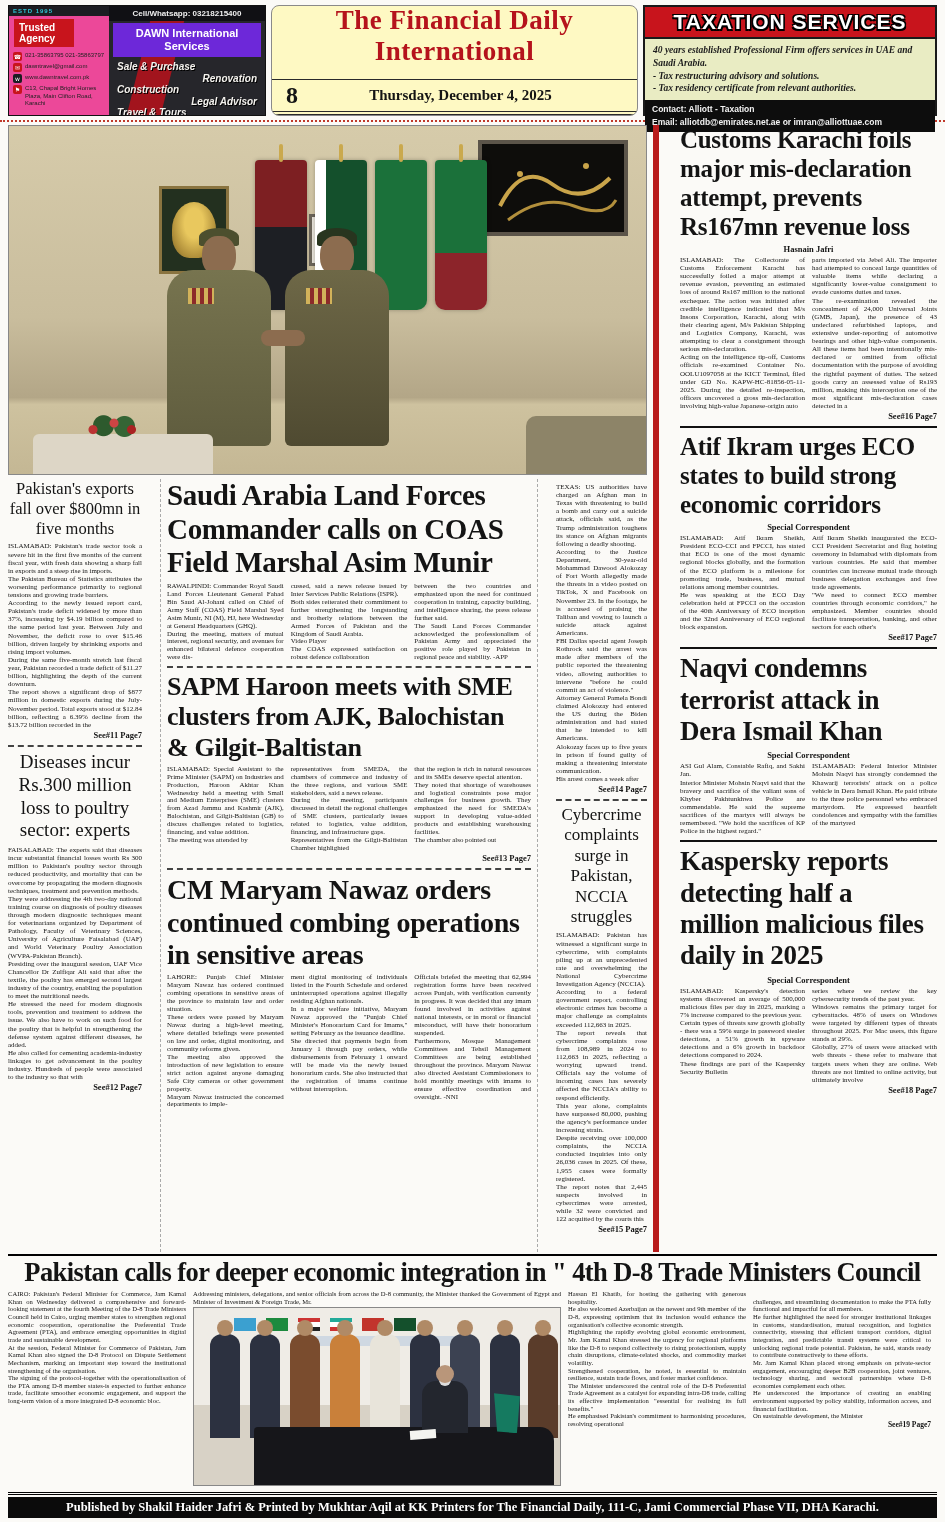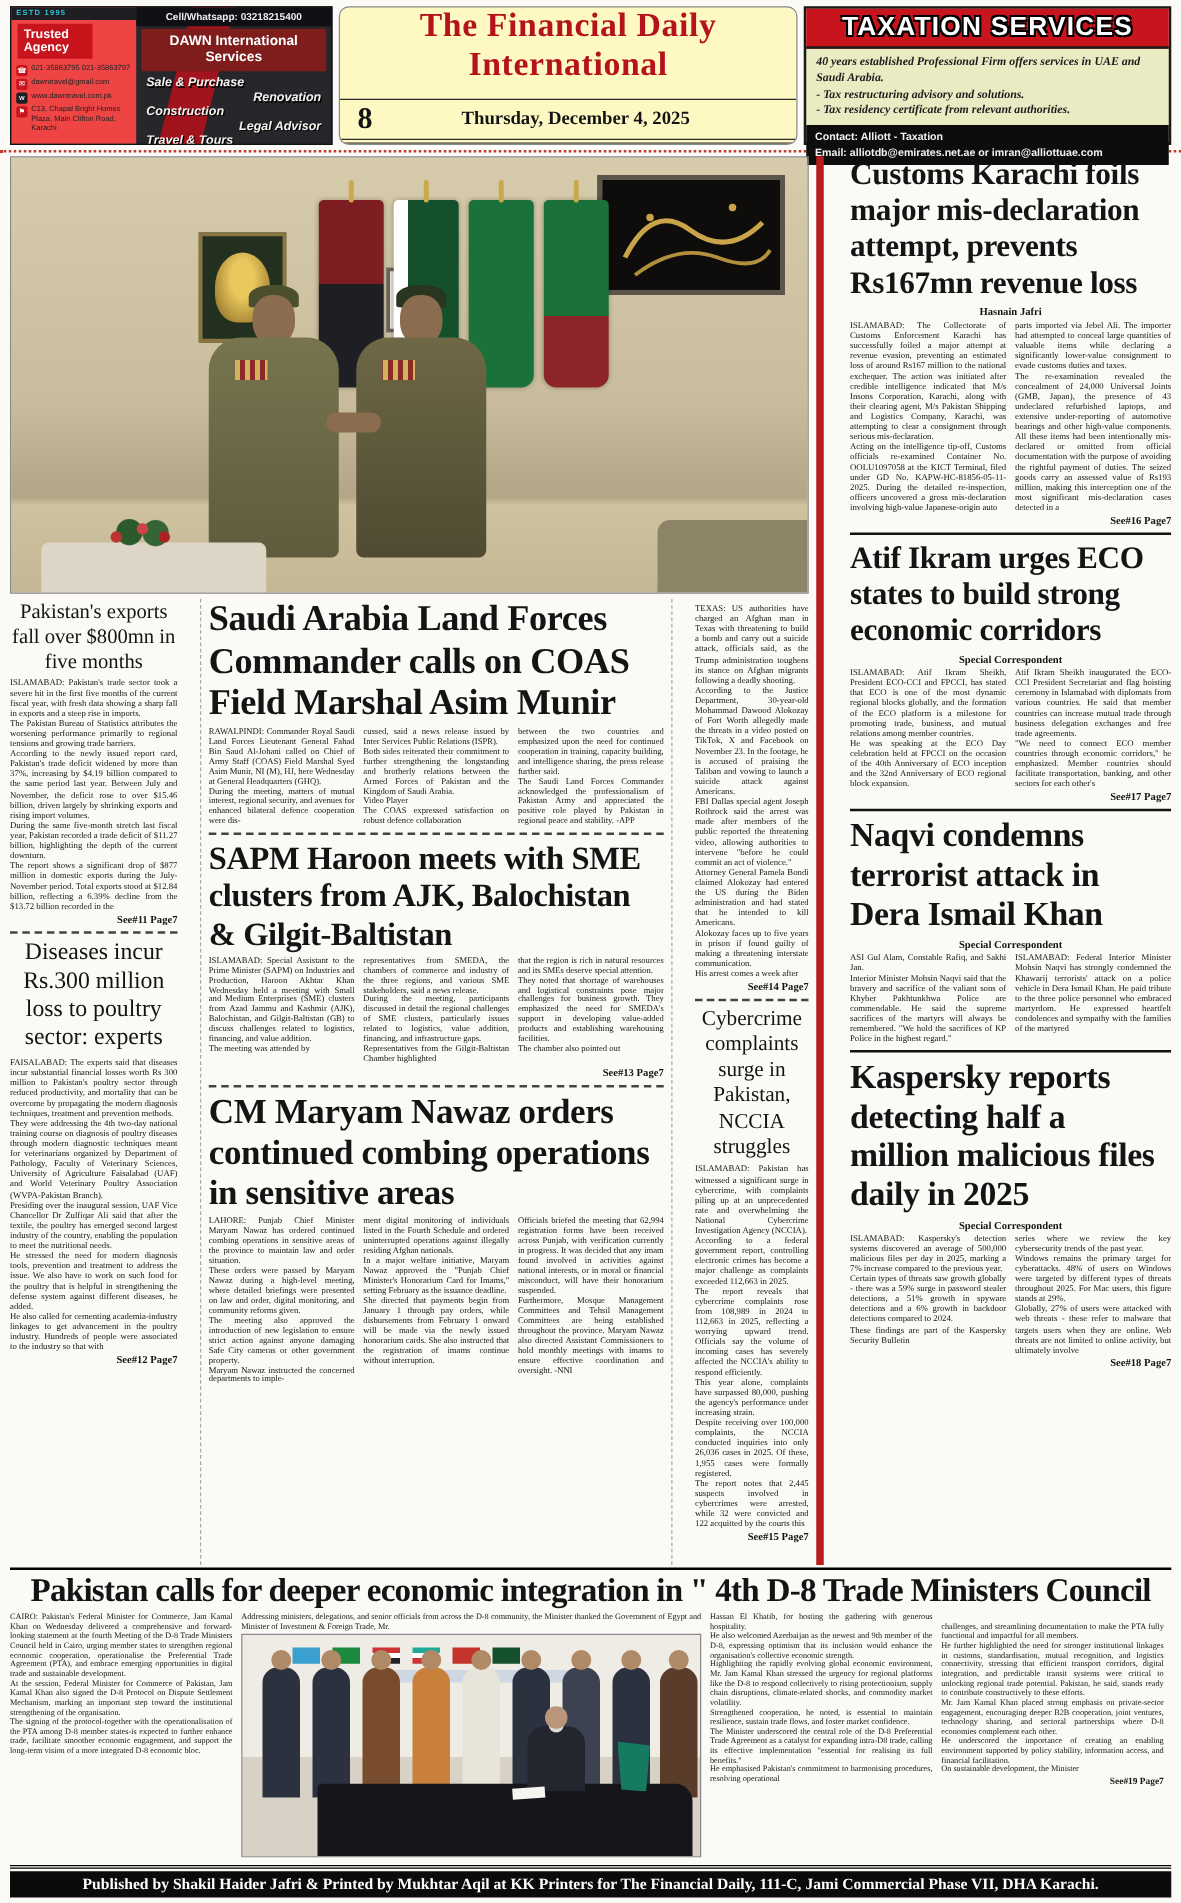--- a/index.html
+++ b/index.html
@@ -7,31 +7,31 @@
   .page {
     width:945px; height:1522px; margin:0 auto; background:#fbfaf7;
     font-family:"Liberation Serif", serif; color:#141414;
     display:flex; flex-direction:column; overflow:hidden; position:relative;
   }
   
   .topbar { display:flex; gap:5px; padding:5px 8px 4px 8px; height:122px; border-bottom:2px dotted #c0392b; }
   
   .dawn-ad { width:258px; background:#26262b; display:flex; overflow:hidden; position:relative; border:1px solid #111; }
   .dawn-ad::after { content:""; position:absolute; right:92px; top:-10px; width:34px; height:140px; background:#b9121b; transform:skewX(-14deg); opacity:.85; }
-  .dawn-left { width:100px; background:#ef4444; display:flex; flex-direction:column; position:relative; z-index:2; }
+  .dawn-left { width:100px; background:#ec4899; display:flex; flex-direction:column; position:relative; z-index:2; }
   .dawn-estd { background:#1d1d22; color:#2ec4d6; font-family:"Liberation Sans",sans-serif; font-size:6px; font-weight:bold; padding:2px 4px; letter-spacing:1px; }
   .dawn-badge { background:#c8141c; color:#fff; font-family:"Liberation Sans",sans-serif; font-weight:bold; font-size:10px; line-height:1.1; padding:3px 5px; margin:3px 5px; width:60px; }
   .dawn-contacts { padding:2px 4px; display:flex; flex-direction:column; gap:2px; }
   .dawn-row { display:flex; gap:3px; align-items:flex-start; }
   .dawn-ico { width:9px; height:9px; background:#c8141c; color:#fff; font-size:6px; line-height:9px; text-align:center; border-radius:2px; flex:none; font-family:"DejaVu Sans",sans-serif; }
   .dawn-ico.dark { background:#1d1d22; }
   .dawn-row span.t { font-family:"Liberation Sans",sans-serif; font-size:6px; color:#222; line-height:1.25; }
   .dawn-right { flex:1; position:relative; z-index:3; display:flex; flex-direction:column; }
   .dawn-cell { background:#101014; color:#eee; font-family:"Liberation Sans",sans-serif; font-weight:bold; font-size:8px; padding:3px 6px; text-align:center; }
-  .dawn-title { background:#7f1d1d; color:#fff; font-family:"Liberation Sans",sans-serif; font-weight:bold; font-size:11px; text-align:center; padding:4px 6px; margin:2px 4px; line-height:1.2; }
+  .dawn-title { background:#6d28d9; color:#fff; font-family:"Liberation Sans",sans-serif; font-weight:bold; font-size:11px; text-align:center; padding:4px 6px; margin:2px 4px; line-height:1.2; }
   .dawn-services { flex:1; padding:2px 8px 4px 8px; display:flex; flex-direction:column; justify-content:space-between; }
   .dawn-svc { color:#f4f2ee; font-family:"Liberation Sans",sans-serif; font-weight:bold; font-style:italic; font-size:10px; line-height:1.15; text-shadow:1px 1px 0 #000; }
   .dawn-svc:nth-child(even) { text-align:right; }
   
   .masthead { flex:1; background:#fef9c3; border:1px solid #8a8a8a; border-radius:8px; display:flex; flex-direction:column; justify-content:flex-end; overflow:hidden; }
   .mast-title { color:#b5131c; font-weight:bold; font-size:27px; text-align:center; padding:22px 6px 12px 6px; letter-spacing:.5px; }
   .mast-strip { border-top:1.5px solid #2a2a2a; border-bottom:4px double #2a2a2a; display:flex; align-items:center; padding:2px 14px; }
   .mast-page { font-size:24px; font-weight:bold; }
   .mast-date { flex:1; text-align:center; font-weight:bold; font-size:15px; }
   

